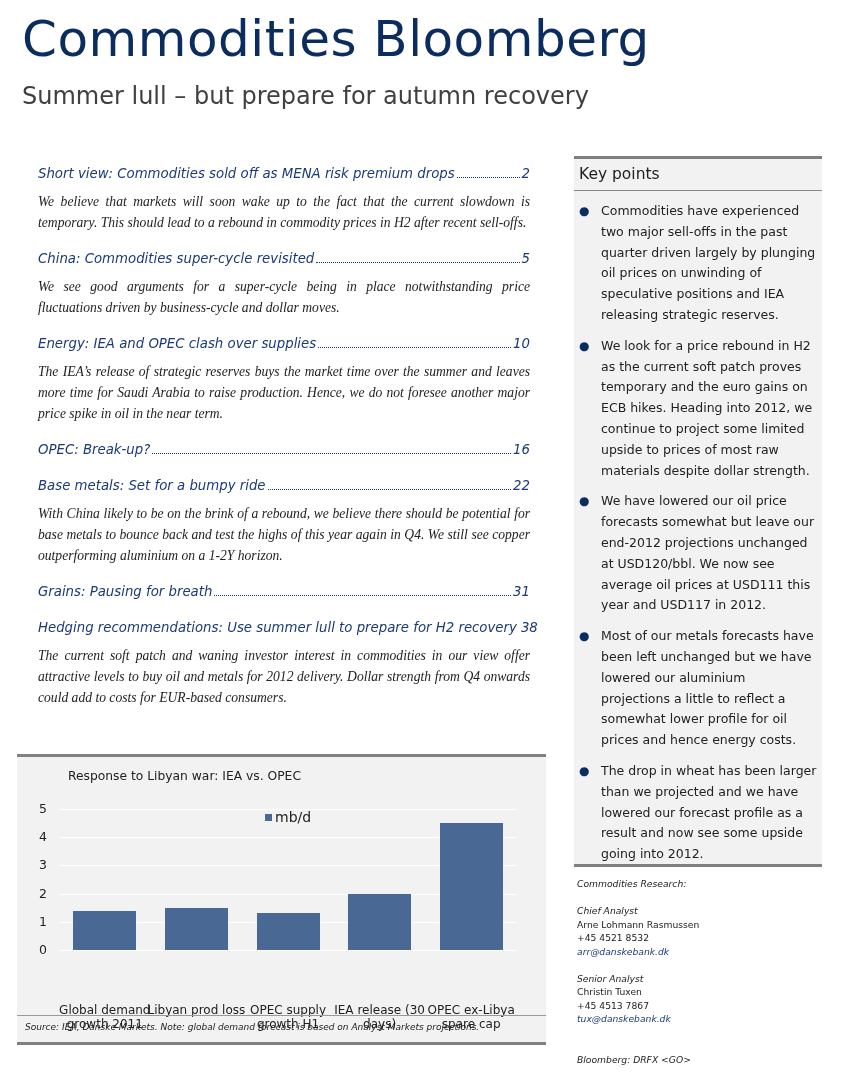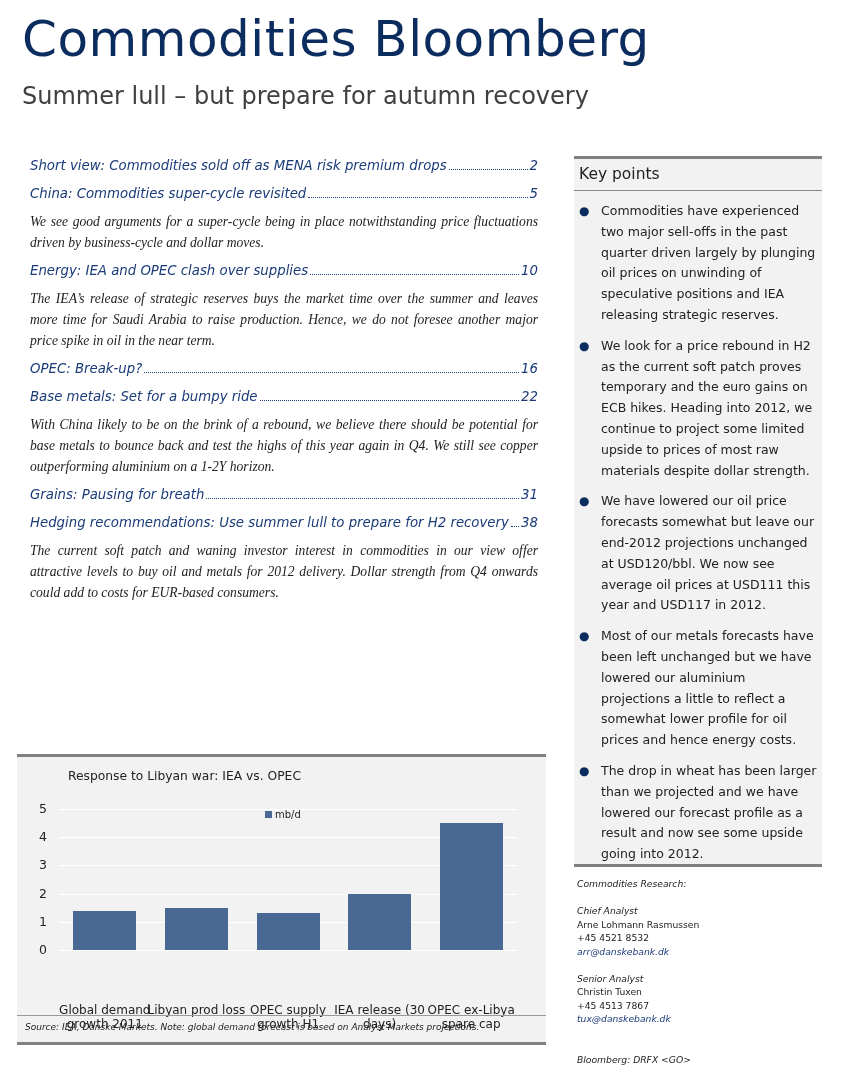--- a/index.html
+++ b/index.html
@@ -1,34 +1,34 @@
 <!DOCTYPE html>
 <html><head>
 <meta charset="utf-8">
 <style>
   html, body { margin: 0; padding: 0; background: #ffffff; }
   body { width: 861px; height: 1084px; position: relative; overflow: hidden; font-family: "DejaVu Sans", sans-serif; }
   .title { position: absolute; left: 22px; top: 10px; font-family: "DejaVu Sans", sans-serif; font-size: 50px; color: #0b2c5e; letter-spacing: 0.5px; font-weight: normal; }
   .subtitle { position: absolute; left: 22px; top: 82px; font-family: "DejaVu Sans", sans-serif; font-size: 24px; color: #404040; font-weight: normal; }
 
   .toc { position: absolute; left: 22px; top: 148px; width: 524px; }
-  .toc-entry { margin: 8px; }
+  .toc-entry { margin: 16px; }
   .toc-head { display: flex; align-items: baseline; font-family: "DejaVu Sans", sans-serif; font-style: oblique; font-size: 13.3px; color: #1a3a78; height: 20px; line-height: 20px; white-space: nowrap; }
   .toc-head .lbl { flex: 0 0 auto; }
   .toc-head .dots { flex: 1 1 auto; overflow: hidden; border-bottom: 1px dotted #1a3a78; margin: 0 2px 5px 2px; height: 1px; }
   .toc-head .pg { flex: 0 0 auto; }
   .toc-desc { font-family: "Liberation Serif", serif; font-style: italic; font-size: 13.6px; line-height: 21px; color: #222; text-align: justify; margin: 7px 0 5px 0; }
 
   .chart-box { position: absolute; left: 17px; top: 754px; width: 529px; height: 285px; background: #f2f2f2; border-top: 3px solid #808080; border-bottom: 3px solid #808080; }
   .chart-title { position: absolute; left: 6px; top: 12px; font-size: 12.3px; color: #222; margin-left: 45px; }
   .chart-area { position: absolute; left: 0; top: 40px; width: 529px; height: 200px; }
   .ytick { position: absolute; left: 22px; font-size: 12.5px; color: #222; width: 14px; }
   .gridline { position: absolute; left: 42px; width: 458px; height: 1px; background: #ffffff; }
   .bar { position: absolute; background: #4a6894; }
-  .legend { position: absolute; left: 248px; top: 12px; font-size: 10px; color: #222; display: flex; align-items: center; }
+  .legend { position: absolute; left: 248px; top: 12px; font-size: 14px; color: #222; display: flex; align-items: center; }
   .legend .swatch { width: 7px; height: 7px; background: #4a6894; margin-right: 3px; display: inline-block; }
   .xlbl { position: absolute; top: 206px; width: 100px; text-align: center; font-size: 12px; line-height: 14px; color: #222; }
   .chart-source-sep { position: absolute; left: 0; top: 258px; width: 529px; height: 1px; background: #999; }
   .chart-source { position: absolute; left: 8px; top: 265px; font-size: 9px; font-style: oblique; color: #222; }
 
   .kp-box { position: absolute; left: 574px; top: 156px; width: 248px; height: 705px; background: #f2f2f2; border-top: 3px solid #808080; border-bottom: 3px solid #808080; }
   .kp-head { height: 31px; line-height: 31px; padding-left: 5px; font-size: 15.5px; color: #222; border-bottom: 1px solid #888; }
   .kp-list { list-style: none; margin: 0; padding: 10px 0 0 0; }
   .kp-item { position: relative; padding-left: 27px; font-size: 12.5px; line-height: 20.8px; color: #222; margin-bottom: 10px; padding-right: 4px; }
   .kp-bullet { position: absolute; left: 5px; top: 0; color: #0b2c5e; font-size: 12px; }
@@ -44,20 +44,21 @@
 <div class="title">Commodities Bloomberg</div>
 <div class="subtitle">Summer lull – but prepare for autumn recovery</div>
 
 <div class="toc">
   <div class="toc-entry">
     <div class="toc-head">
       <span class="lbl">Short view: Commodities sold off as MENA risk premium drops</span>
         <span class="dots"></span>
         <span class="pg">2</span>
     </div>
+    <p class="toc-desc">We believe that markets will soon wake up to the fact that the current slowdown is temporary. This should lead to a rebound in commodity prices in H2 after recent sell-offs.</p>
   </div>
   <div class="toc-entry">
     <div class="toc-head">
       <span class="lbl">China: Commodities super-cycle revisited</span>
         <span class="dots"></span>
         <span class="pg">5</span>
     </div>
     <p class="toc-desc">We see good arguments for a super-cycle being in place notwithstanding price fluctuations driven by business-cycle and dollar moves.</p>
   </div>
   <div class="toc-entry">

